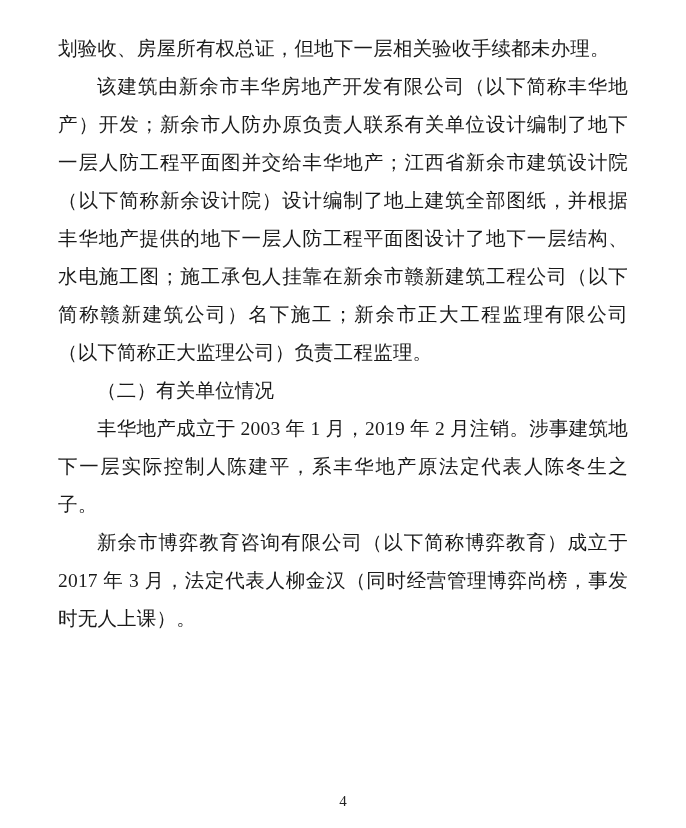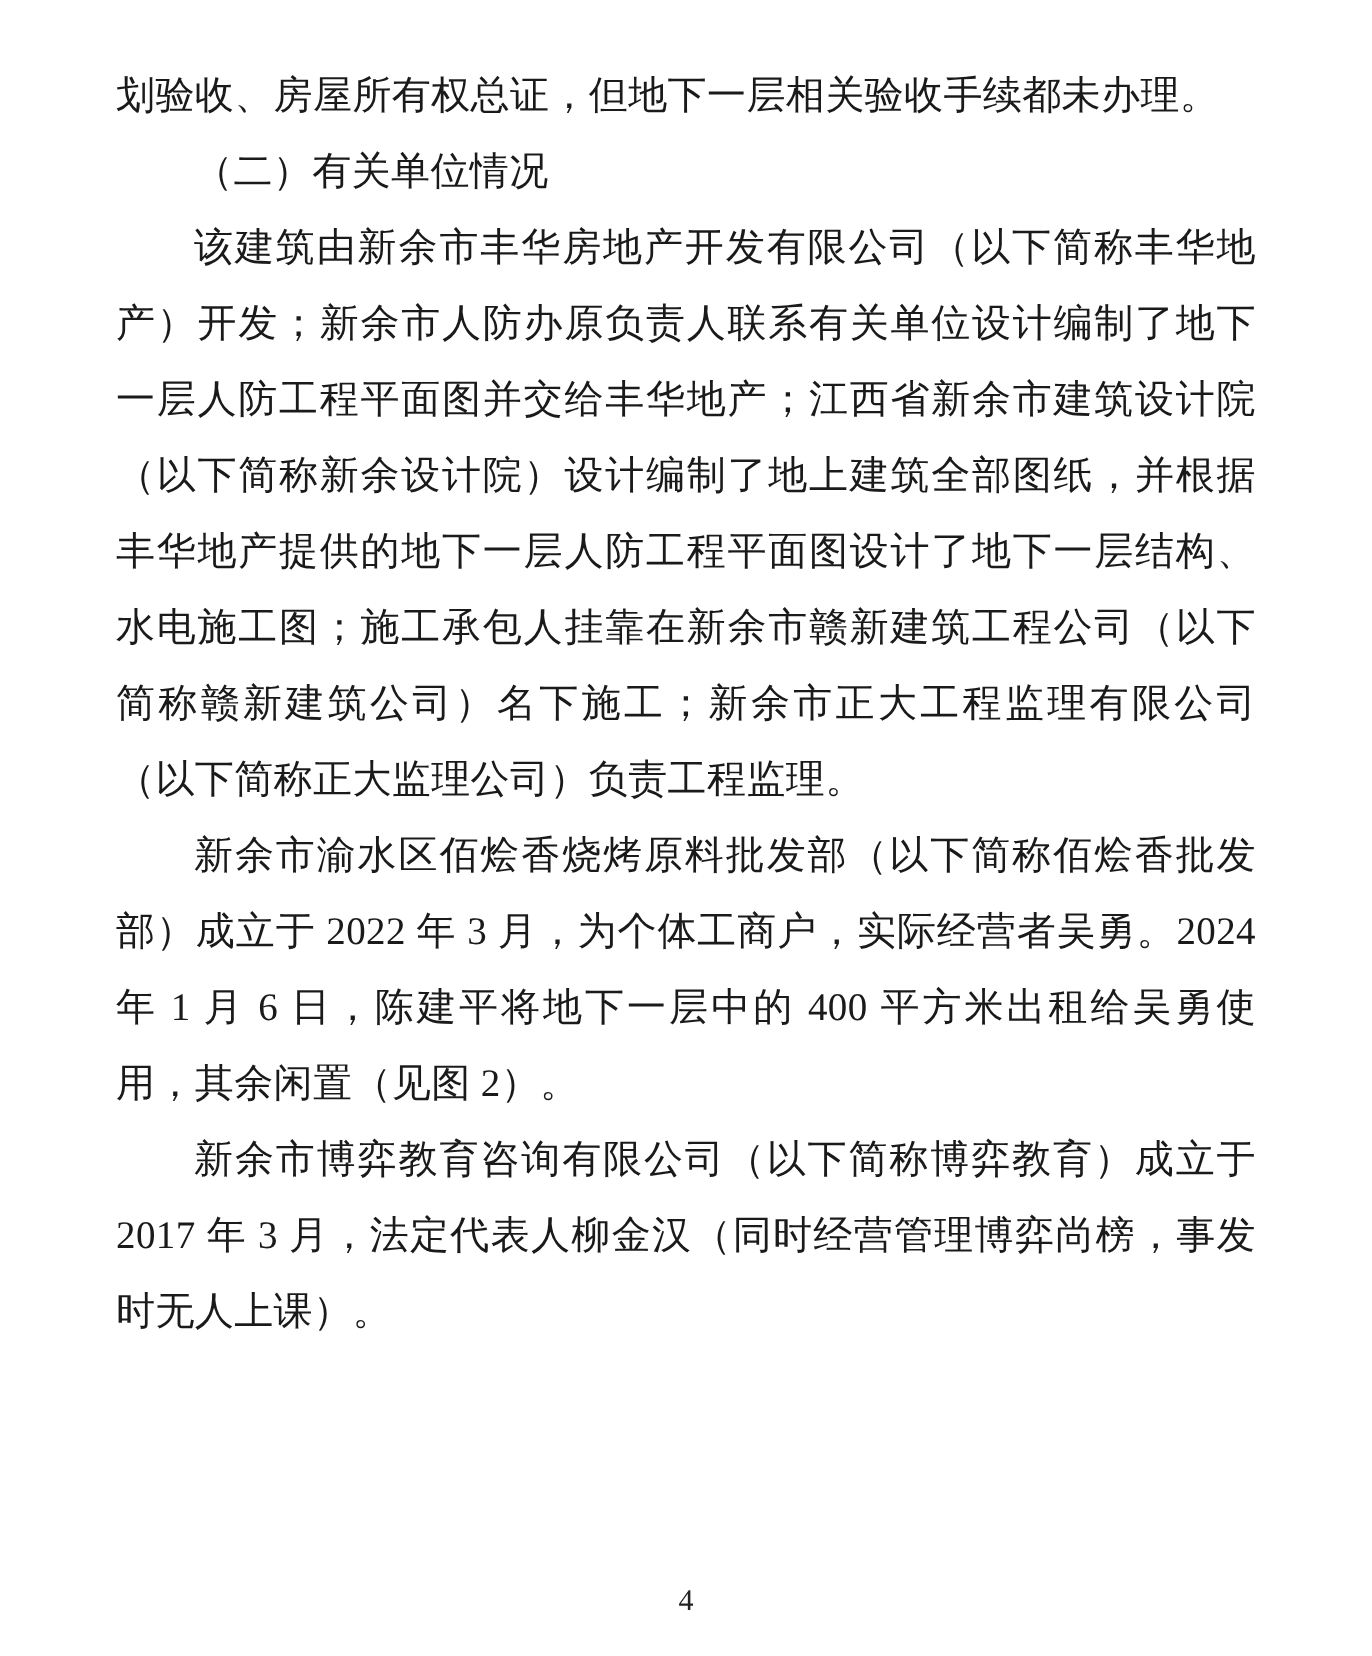--- a/index.html
+++ b/index.html
@@ -46,19 +46,19 @@
     font-family: "Liberation Serif", "DejaVu Serif", serif;
     color: #222;
   }
 </style>
 </head>
 <body>
 
 <div class="page">
   <div class="body-text">
     <p class="para noindent">划验收、房屋所有权总证，但地下一层相关验收手续都未办理。</p>
+    <p class="para">该建筑由新余市丰华房地产开发有限公司（以下简称丰华地产）开发；新余市人防办原负责人联系有关单位设计编制了地下一层人防工程平面图并交给丰华地产；江西省新余市建筑设计院（以下简称新余设计院）设计编制了地上建筑全部图纸，并根据丰华地产提供的地下一层人防工程平面图设计了地下一层结构、水电施工图；施工承包人挂靠在新余市赣新建筑工程公司（以下简称赣新建筑公司）名下施工；新余市正大工程监理有限公司（以下简称正大监理公司）负责工程监理。</p>
     <p class="para">（二）有关单位情况</p>
-    <p class="para">该建筑由新余市丰华房地产开发有限公司（以下简称丰华地产）开发；新余市人防办原负责人联系有关单位设计编制了地下一层人防工程平面图并交给丰华地产；江西省新余市建筑设计院（以下简称新余设计院）设计编制了地上建筑全部图纸，并根据丰华地产提供的地下一层人防工程平面图设计了地下一层结构、水电施工图；施工承包人挂靠在新余市赣新建筑工程公司（以下简称赣新建筑公司）名下施工；新余市正大工程监理有限公司（以下简称正大监理公司）负责工程监理。</p>
-    <p class="para">新余市渝水区佰烩香烧烤原料批发部（以下简称佰烩香批发部）成立于 2022 年 3 月，为个体工商户，实际经营者吴勇。2024 年 1 月 6 日，陈建平将地下一层中的 400 平方米出租给吴勇使用，其余闲置（见图 2）。</p>
+    <p class="para">丰华地产成立于 2003 年 1 月，2019 年 2 月注销。涉事建筑地下一层实际控制人陈建平，系丰华地产原法定代表人陈冬生之子。</p>
     <p class="para">新余市博弈教育咨询有限公司（以下简称博弈教育）成立于 2017 年 3 月，法定代表人柳金汉（同时经营管理博弈尚榜，事发时无人上课）。</p>
   </div>
   <div class="page-number">4</div>
 </div>
 
 </body></html>

